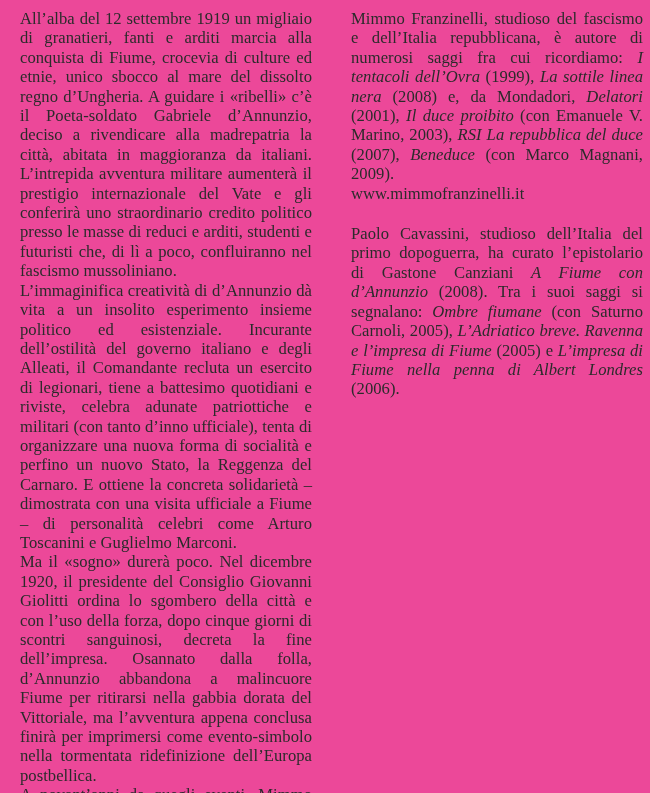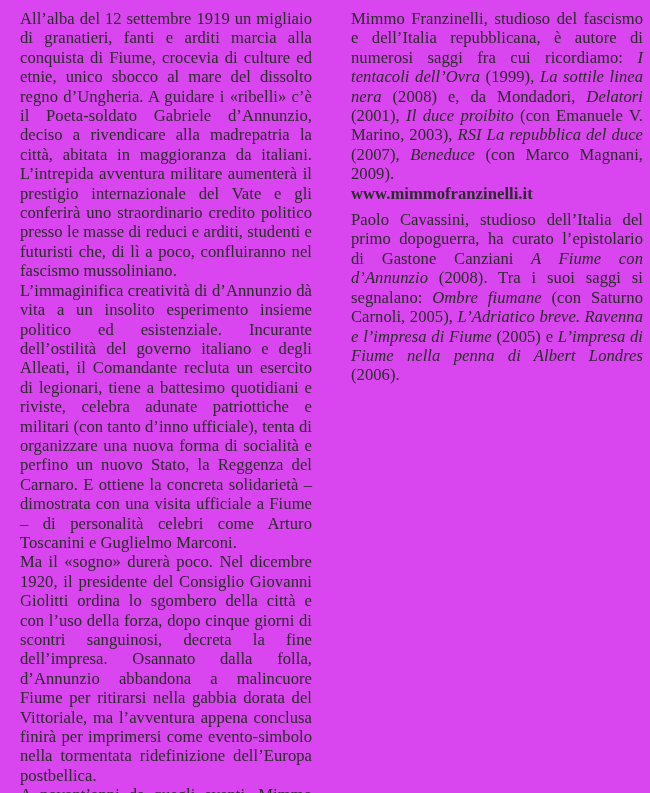--- a/index.html
+++ b/index.html
@@ -12,21 +12,21 @@
       height: 793px;
       overflow: hidden;
       position: relative;
       color: #2a2a2a;
       font-family: "DejaVu Serif", "Liberation Serif", serif;
     }
     .page {
       position: absolute;
       left: 0; top: 0;
       width: 650px; height: 793px;
-      background: #d946ef;
+      background: #ec4899;
     }
     .column {
       position: absolute;
       top: 9px;
       font-family: "Liberation Serif", "DejaVu Serif", serif;
       font-size: 16.6px;
       line-height: 19.4px;
       text-align: justify;
       letter-spacing: 0.05px;
       color: #2b2b2b;
@@ -39,29 +39,28 @@
       left: 351px;
       width: 292px;
     }
     .para {
       margin: 0;
       padding: 0;
       text-align: justify;
       hyphens: manual;
     }
     .para.gap {
-      margin-top: 7px;
+      margin-top: 21px;
     }
     .para .it {
       font-style: italic;
     }
     .link {
       color: #2b2b2b;
       text-decoration: none;
-      font-weight: bold;
     }
   </style>
 </head>
 <body>
 
 <div class="page">
 
   <div class="column col-left">
     <p class="para"><span>All’alba del 12 settembre 1919 un migliaio di granatieri, fanti e arditi marcia alla conquista di Fiume, crocevia di culture ed etnie, unico sbocco al mare del dissolto regno d’Ungheria. A guidare i «ribelli» c’è il Poeta-soldato Gabriele d’Annunzio, deciso a rivendicare alla madrepatria la città, abitata in maggioranza da italiani. L’intrepida avventura militare aumenterà il prestigio internazionale del Vate e gli conferirà uno straordinario credito politico presso le masse di reduci e arditi, studenti e futuristi che, di lì a poco, confluiranno nel fascismo mussoliniano.</span></p>
     <p class="para"><span>L’immaginifica creatività di d’Annunzio dà vita a un insolito esperimento insieme politico ed esistenziale. Incurante dell’ostilità del governo italiano e degli Alleati, il Comandante recluta un esercito di legionari, tiene a battesimo quotidiani e riviste, celebra adunate patriottiche e militari (con tanto d’inno ufficiale), tenta di organizzare una nuova forma di socialità e perfino un nuovo Stato, la Reggenza del Carnaro. E ottiene la concreta solidarietà – dimostrata con una visita ufficiale a Fiume – di personalità celebri come Arturo Toscanini e Guglielmo Marconi.</span></p>

